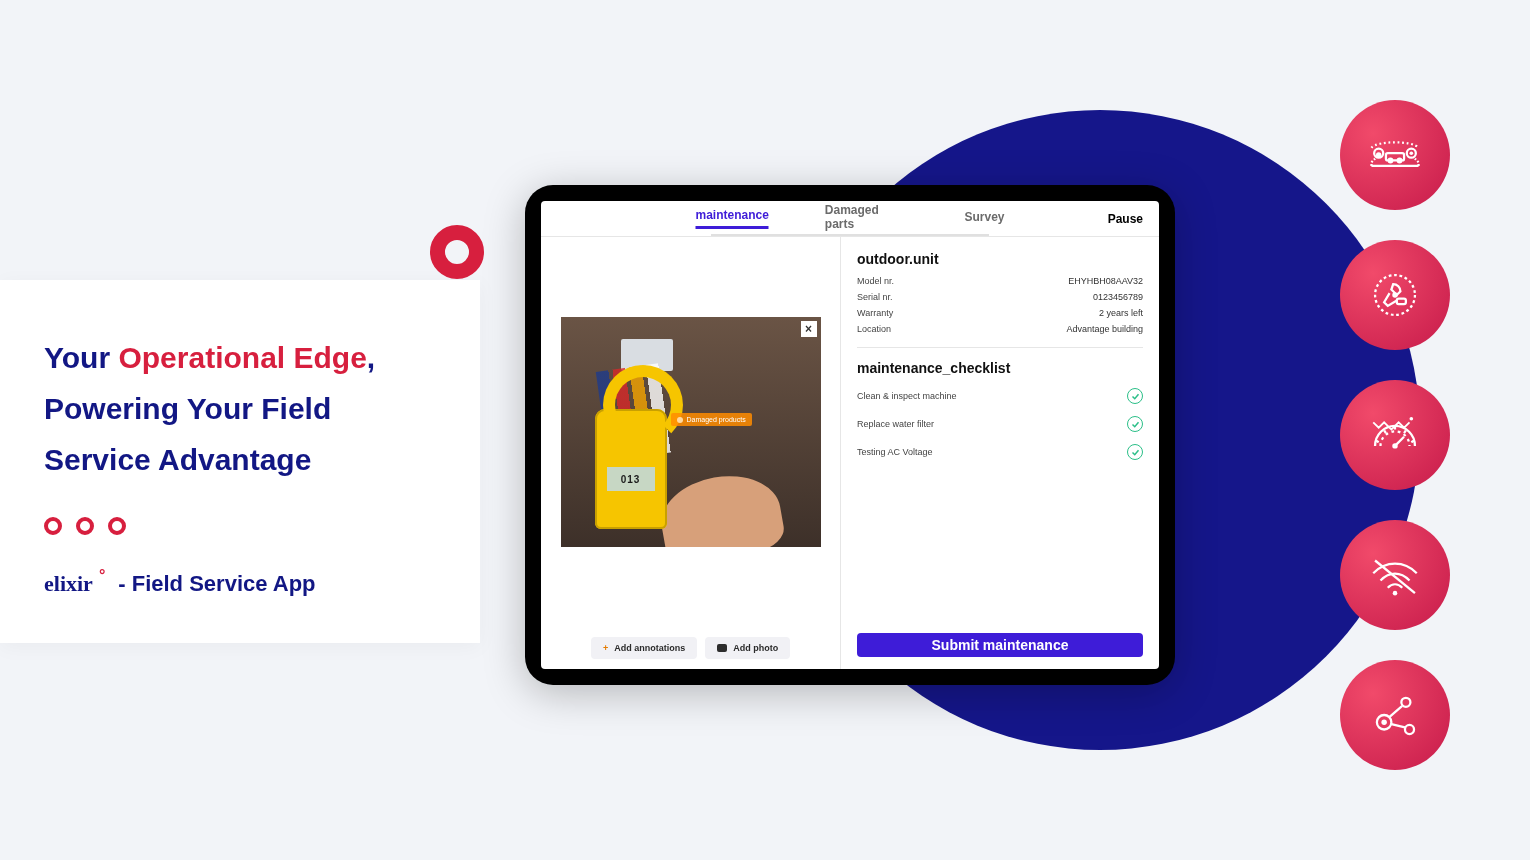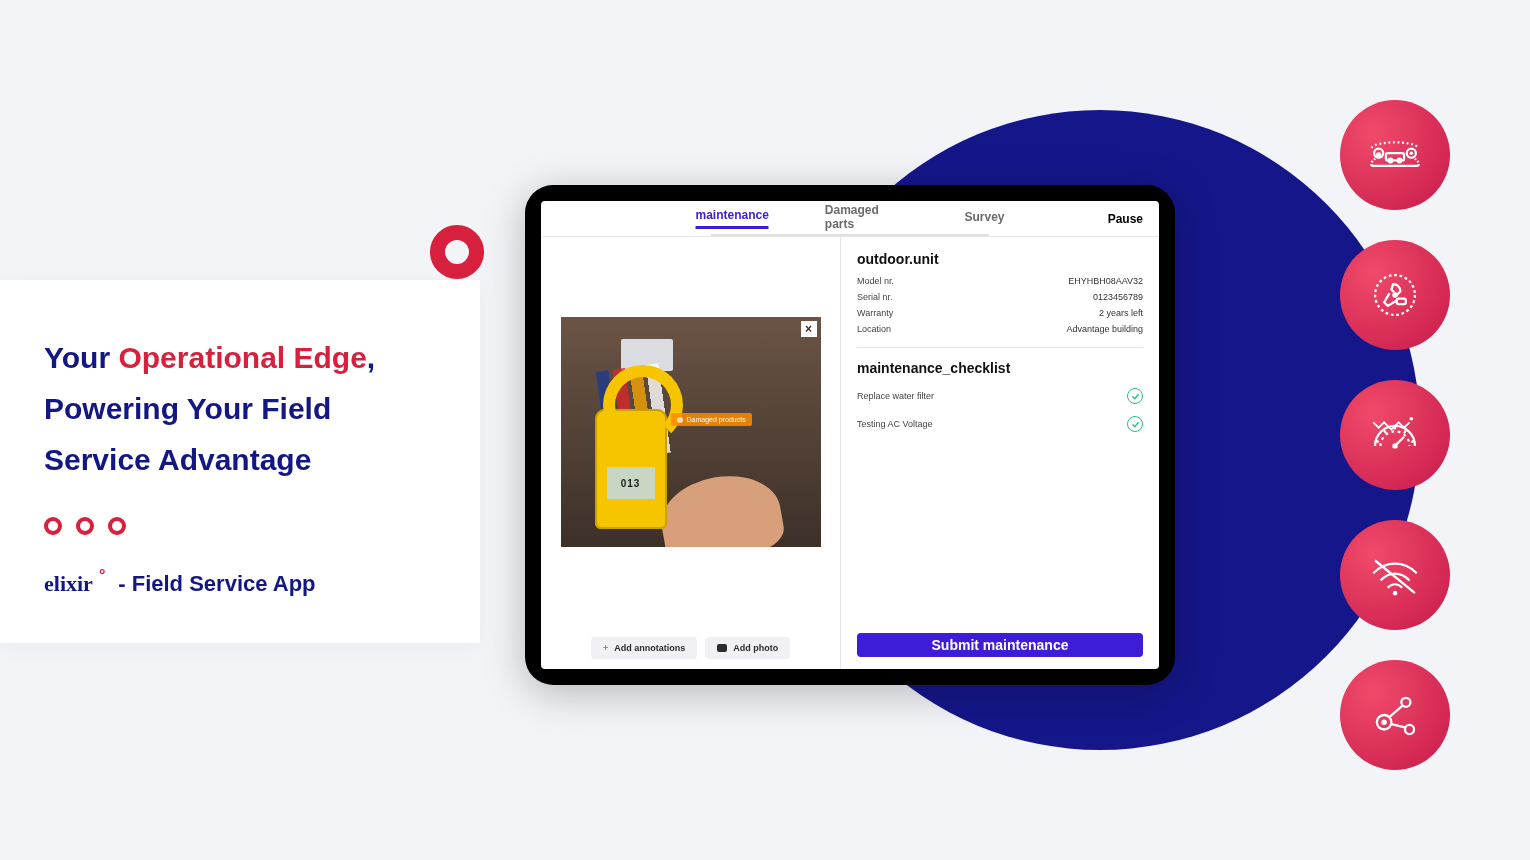--- a/index.html
+++ b/index.html
@@ -235,21 +235,21 @@
     position: absolute;
     top: -44px; left: 8px;
     width: 56px; height: 56px;
     border: 12px solid #f6c500;
     border-bottom-color: transparent;
     border-radius: 50%;
   }
   .photo .meter-screen {
     position: absolute;
     left: 12px; top: 58px;
-    width: 48px; height: 32px;
+    width: 48px; height: 24px;
     background: #c7d7c4;
     font-size: 10px; font-weight: 700;
     display: flex; align-items: center; justify-content: center;
     color: #1a1a1a;
     letter-spacing: 1px;
   }
   .photo .hand {
     position: absolute;
     right: 40px; bottom: -10px;
     width: 120px; height: 80px;
@@ -497,20 +497,28 @@
         <div class="kv-row">
           <span>Location</span>
           <span>Advantage building</span>
         </div>
 
         <div class="divider"></div>
 
         <div class="section-title">maintenance_checklist</div>
 
         <div class="check-row">
+          <span>Clean &amp; inspect machine</span>
+          <span class="tick">
+            <svg viewBox="0 0 12 12">
+                <path d="M2 6l3 3 5-6" fill="none" stroke="#2bbf88" stroke-width="2"></path>
+              </svg>
+          </span>
+        </div>
+        <div class="check-row">
           <span>Replace water filter</span>
           <span class="tick">
             <svg viewBox="0 0 12 12">
                 <path d="M2 6l3 3 5-6" fill="none" stroke="#2bbf88" stroke-width="2"></path>
               </svg>
           </span>
         </div>
         <div class="check-row">
           <span>Testing AC Voltage</span>
           <span class="tick">

